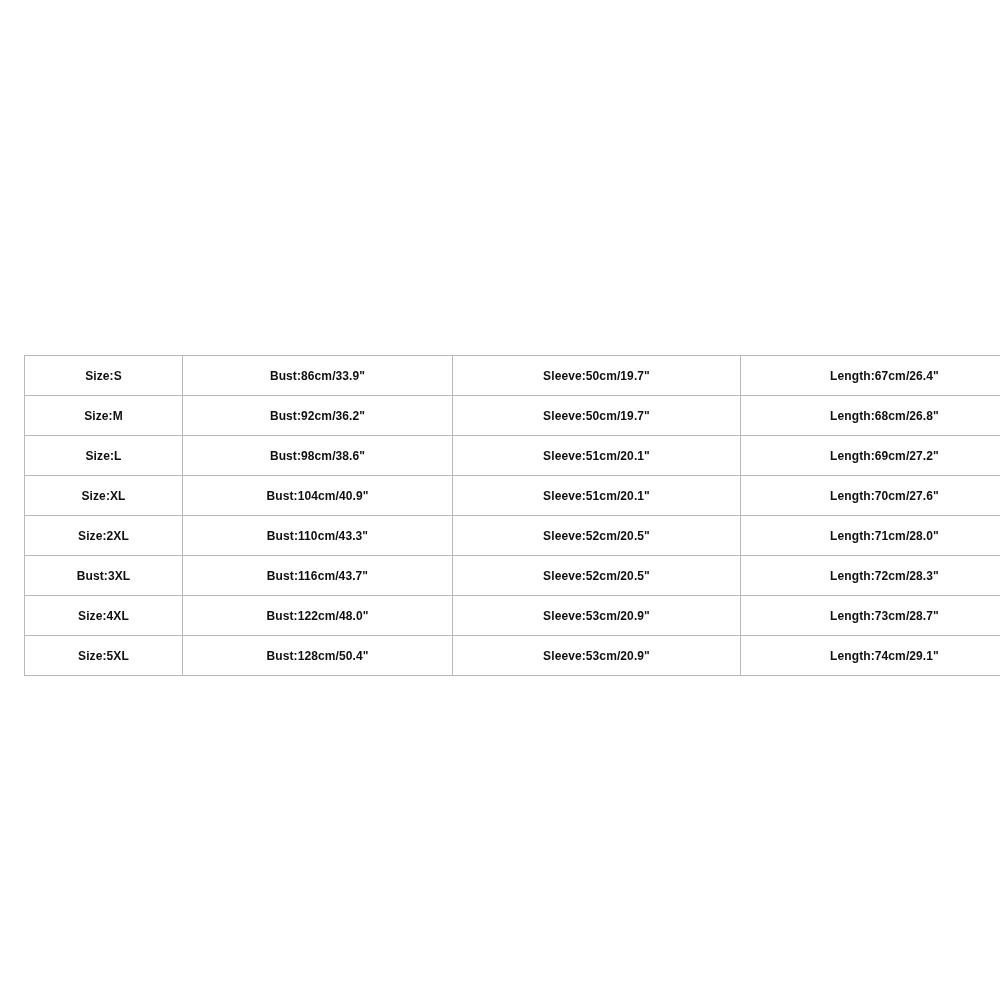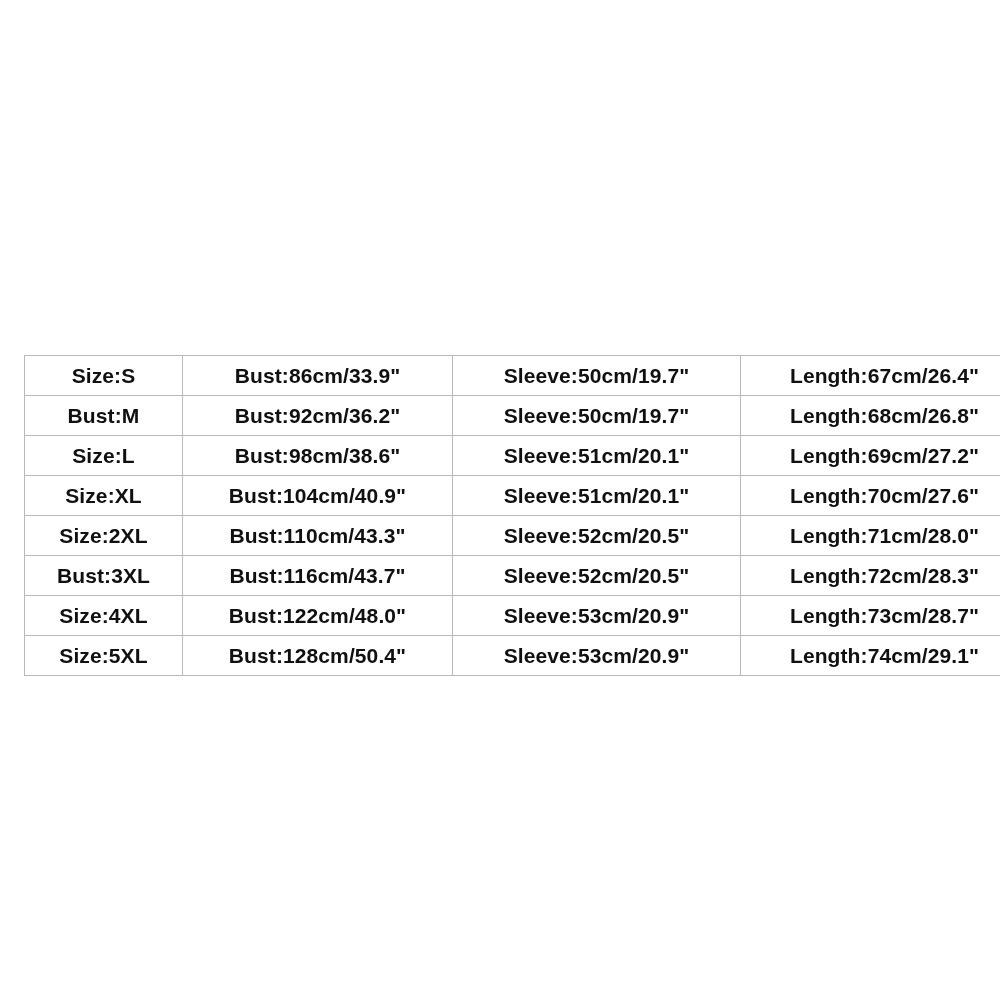--- a/index.html
+++ b/index.html
@@ -24,21 +24,21 @@
     border-collapse: collapse;
     width: 100%;
     table-layout: fixed;
   }
   table.size-chart td {
     border: 1px solid #b9b9b9;
     height: 39px;
     padding: 0 6px;
     text-align: center;
     vertical-align: middle;
-    font-size: 21px;
+    font-size: 12px;
     font-weight: bold;
     color: #101010;
     white-space: nowrap;
     letter-spacing: 0.1px;
   }
   table.size-chart td.col-size { width: 145px; }
   table.size-chart td.col-bust { width: 257px; }
   table.size-chart td.col-sleeve { width: 275px; }
   table.size-chart td.col-length { width: 275px; }
 </style>
@@ -48,21 +48,21 @@
 <div id="size-chart-wrap">
   <table class="size-chart">
     <tbody>
       <tr>
         <td class="col-size">Size:S</td>
         <td class="col-bust">Bust:86cm/33.9"</td>
         <td class="col-sleeve">Sleeve:50cm/19.7"</td>
         <td class="col-length">Length:67cm/26.4"</td>
       </tr>
       <tr>
-        <td class="col-size">Bust:M</td>
+        <td class="col-size">Size:M</td>
         <td class="col-bust">Bust:92cm/36.2"</td>
         <td class="col-sleeve">Sleeve:50cm/19.7"</td>
         <td class="col-length">Length:68cm/26.8"</td>
       </tr>
       <tr>
         <td class="col-size">Size:L</td>
         <td class="col-bust">Bust:98cm/38.6"</td>
         <td class="col-sleeve">Sleeve:51cm/20.1"</td>
         <td class="col-length">Length:69cm/27.2"</td>
       </tr>

